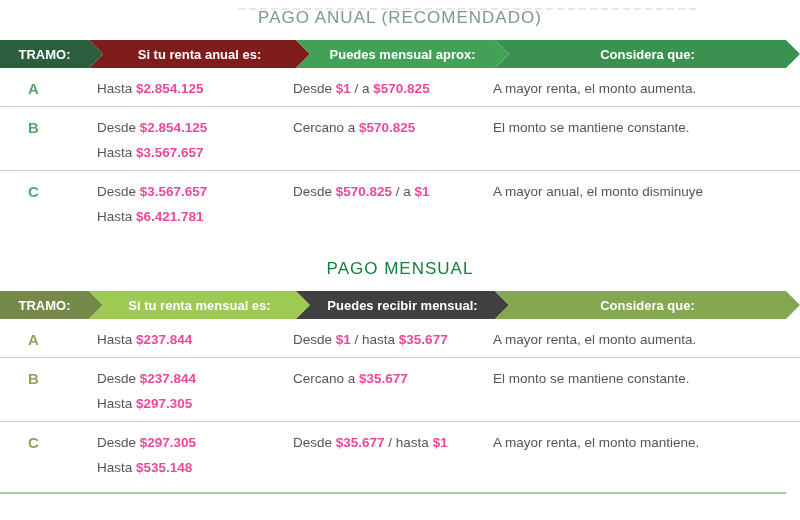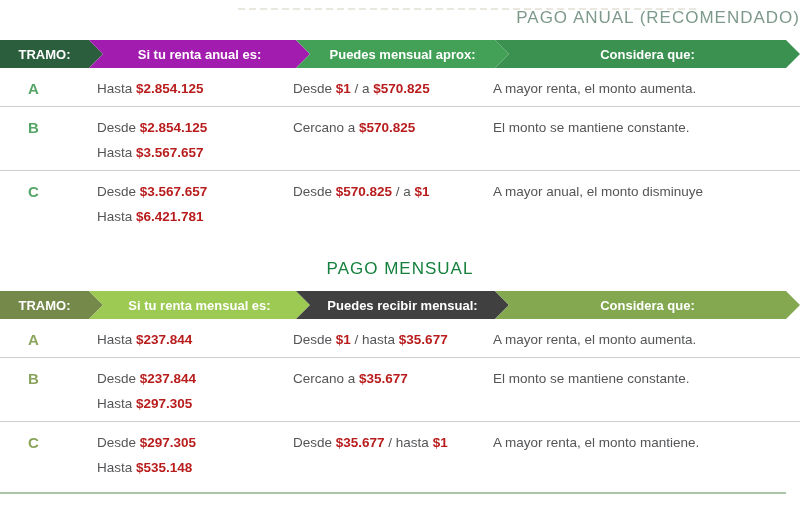--- a/index.html
+++ b/index.html
@@ -13,21 +13,21 @@
   .artifact {
     position: absolute; top: 0; left: 238px; width: 460px; height: 2px;
     background: repeating-linear-gradient(90deg, #e4e2d6 0 7px, transparent 7px 11px);
     opacity: .8;
   }
 
   .table-title {
     text-align: center; font-size: 17px; letter-spacing: 1px;
     line-height: 19px; font-weight: 400;
   }
-  .t1 .table-title { margin-top: 8px; text-align: right; }
+  .t1 .table-title { margin-top: 8px; }
   .t2 .table-title { margin-top: 18px; }
 
   .chevron-bar { display: flex; margin-top: 13px; height: 28px; justify-content: center; }
   .seg {
     height: 28px; display: flex; align-items: center; justify-content: center;
     color: #ffffff; font-weight: bold; font-size: 13px; box-sizing: border-box;
     clip-path: polygon(14px 50%, 0 0, calc(100% - 14px) 0, 100% 50%, calc(100% - 14px) 100%, 0 100%);
   }
   .seg.first {
     clip-path: polygon(0 0, calc(100% - 14px) 0, 100% 50%, calc(100% - 14px) 100%, 0 100%);
@@ -40,40 +40,40 @@
   .w4 { width: 305px; }
 
   .trow {
     display: grid; grid-template-columns: 89px 204px 200px 1fr;
     padding: 8px 0 5px 0;
     font-size: 13.5px; color: #545557;
     border-bottom: 1px solid #cfcfcf;
   }
   .trow.last { border-bottom: none; padding-bottom: 12px; }
   .cell-line { line-height: 25px; white-space: nowrap; }
-  .amount { font-weight: bold; color: #b91c1c; }
+  .amount { font-weight: bold; color: #ec4899; }
   .col-tramo { text-align: center; padding-right: 22px; }
   .tramo-letter { font-size: 15px; font-weight: bold; line-height: 25px; }
   .col-renta { padding-left: 8px; }
 
   .bottom-rule { width: 786px; height: 2px; }
 </style>
 </head>
 <body>
 
 <div class="page">
 
   <div class="artifact"></div>
 
   <div class="t1">
     <div class="table-title" style="color: rgb(125, 153, 139);">PAGO ANUAL (RECOMENDADO)</div>
 
     <div class="chevron-bar">
       <div class="seg first w1" style="background: rgb(42, 94, 60);">TRAMO:</div>
-      <div class="seg w2" style="background: #a21caf;">Si tu renta anual es:</div>
+      <div class="seg w2" style="background: #7f1d1d;">Si tu renta anual es:</div>
       <div class="seg w3" style="background: rgb(66, 161, 86);">Puedes mensual aprox:</div>
       <div class="seg w4" style="background: rgb(58, 145, 80);">Considera que:</div>
     </div>
 
     <div class="trow" style="border-bottom-color: rgb(207, 207, 207);">
       <div class="col-tramo">
         <span class="tramo-letter" style="color: rgb(86, 165, 102);">A</span>
       </div>
       <div class="col-renta">
         <div class="cell-line">

